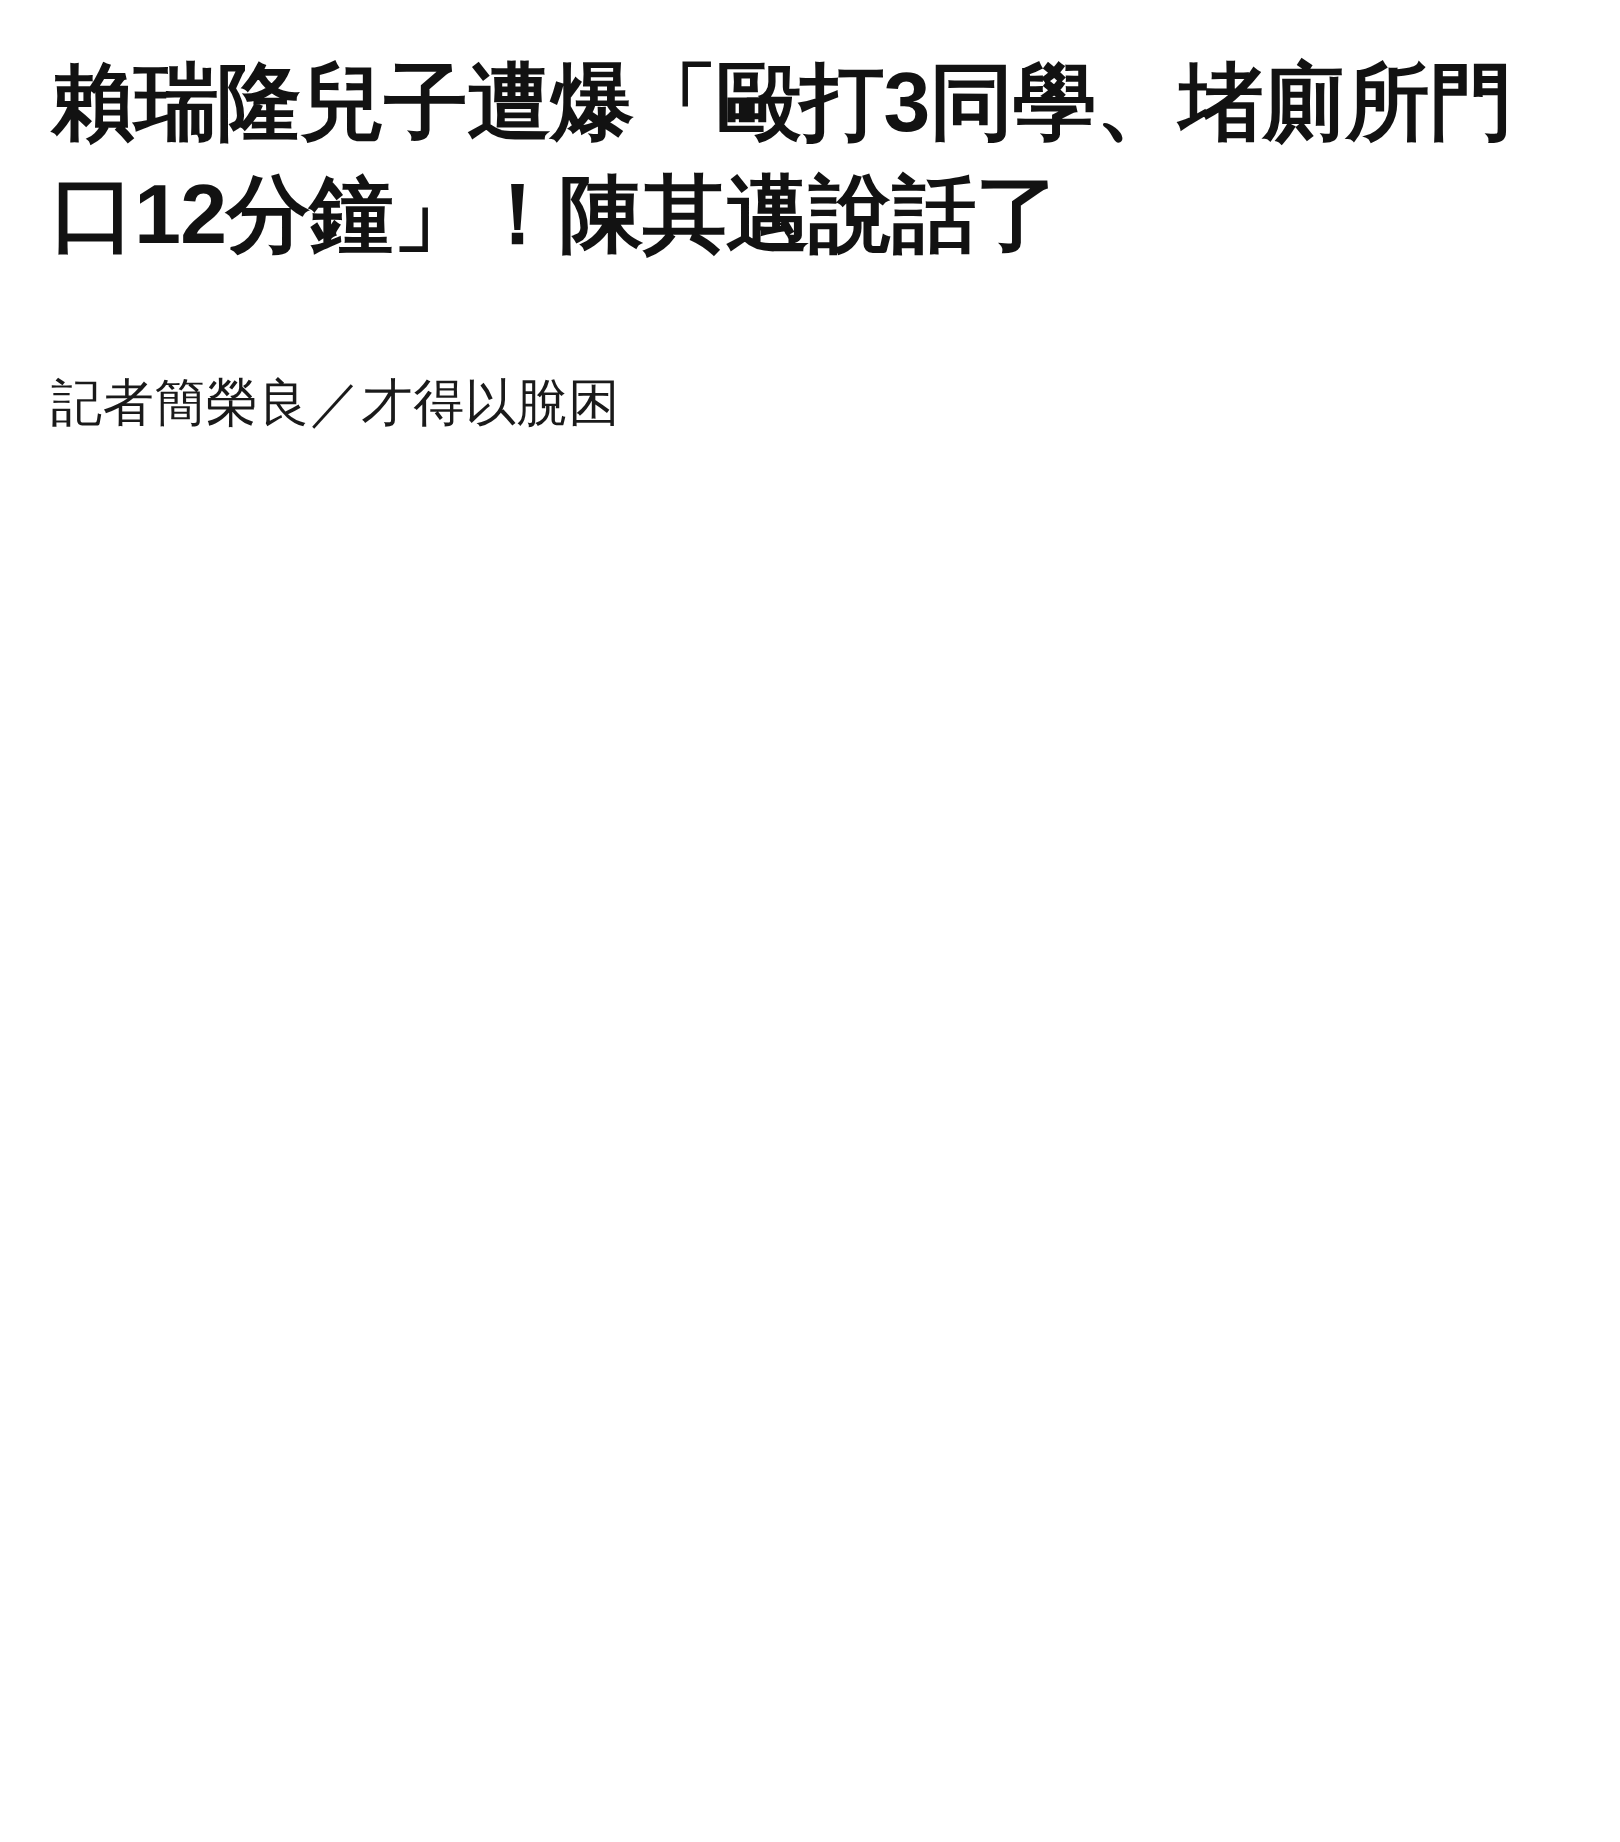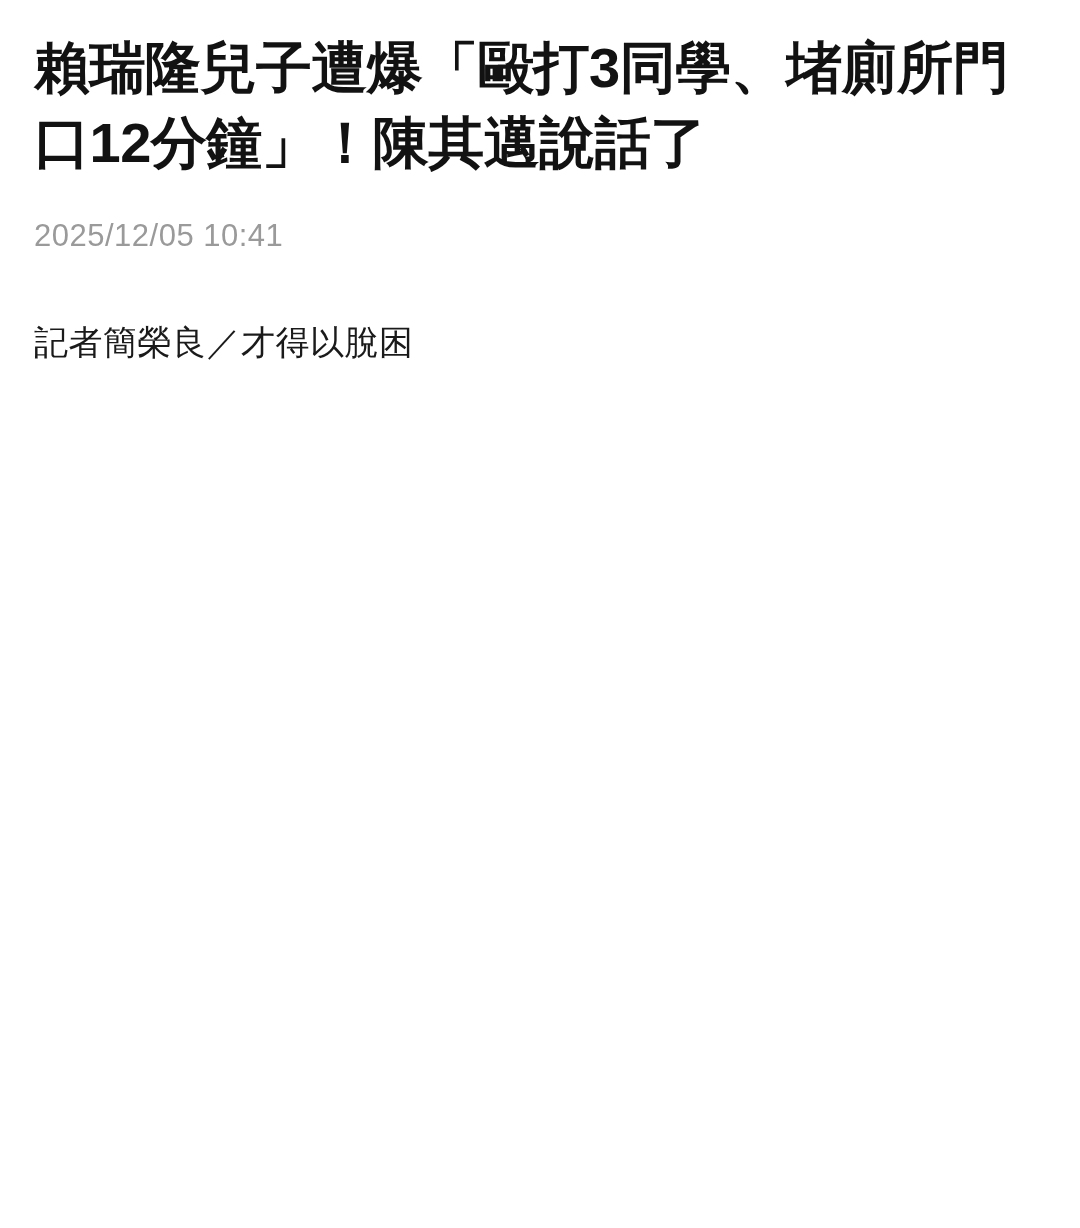--- a/index.html
+++ b/index.html
@@ -57,18 +57,17 @@
     padding-bottom: 2px;
   }
 </style>
 </head>
 <body>
 
 <div class="page">
 
   <h1 class="headline">賴瑞隆兒子遭爆「毆打3同學、堵廁所門口12分鐘」！陳其邁說話了</h1>
 
-  <div class="timestamp">2025/12/05 10:41</div>
 
   <div class="byline">記者簡榮良／才得以脫困</div>
 
 
 </div>
 
 </body></html>

